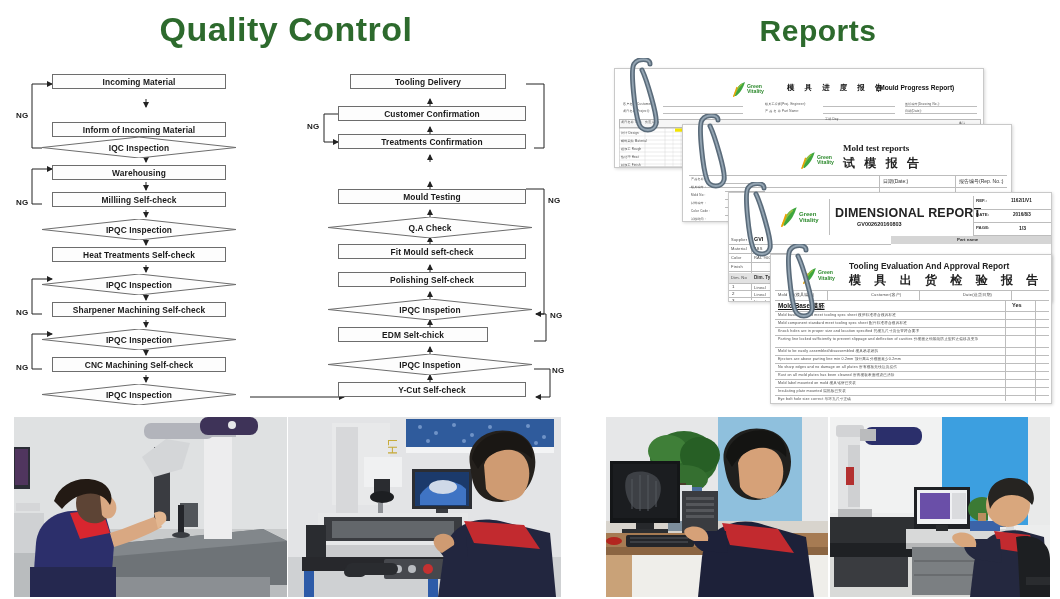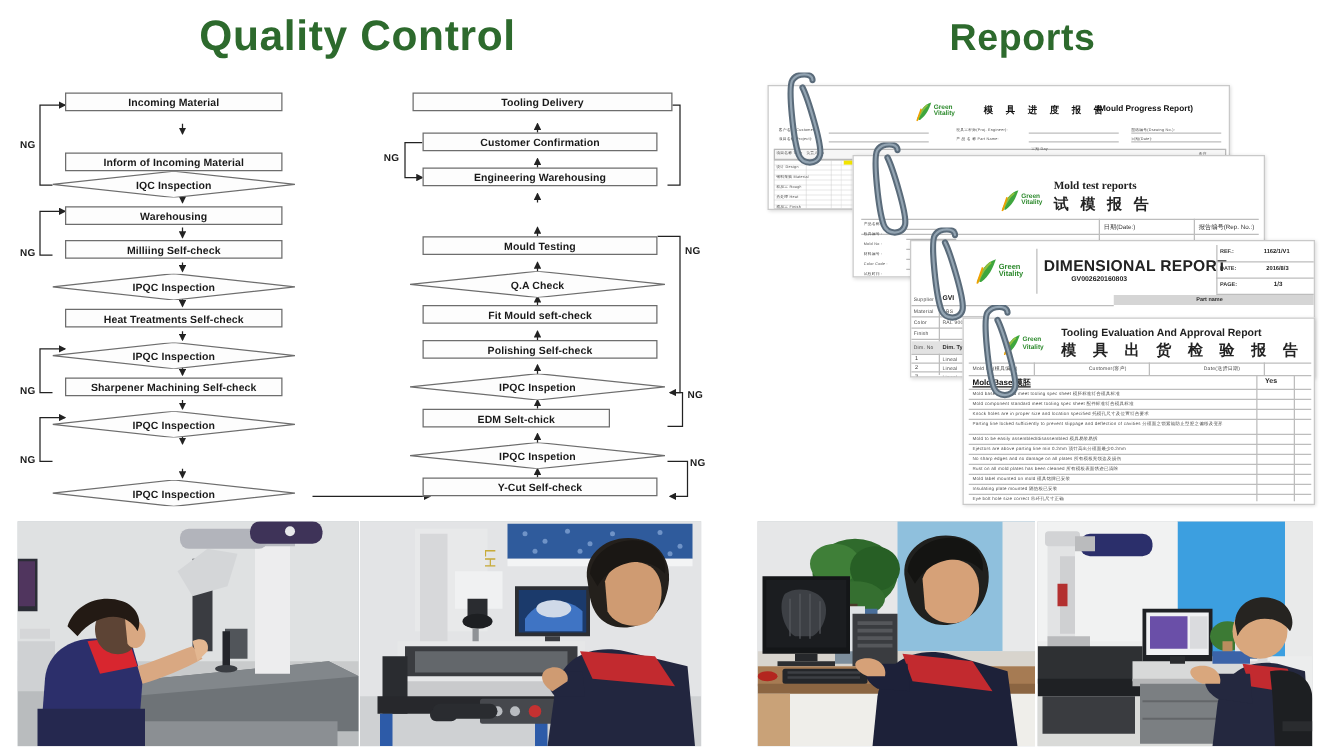--- a/index.html
+++ b/index.html
@@ -195,35 +195,38 @@
     </div>
     <div class="fc-node" style="left:38px; top:236px; width:174px; height:15px;">
       <span>Sharpener Machining Self-check</span>
     </div>
     <div class="fc-diamond" style="left:28px; top:263px; width:194px; height:21px;">
       <svg class="dshape" viewBox="0 0 194 21" preserveAspectRatio="none">
         <polygon points="0,10.5 97,0 194,10.5 97,21" fill="#fdfdfd" stroke="#6d6d6d" stroke-width="1"></polygon>
       </svg>
       <span>IPQC Inspection</span>
     </div>
+    <div class="fc-node" style="left:38px; top:291px; width:174px; height:15px;">
+      <span>CNC Machining Self-check</span>
+    </div>
     <div class="fc-diamond" style="left:28px; top:318px; width:194px; height:21px;">
       <svg class="dshape" viewBox="0 0 194 21" preserveAspectRatio="none">
         <polygon points="0,10.5 97,0 194,10.5 97,21" fill="#fdfdfd" stroke="#6d6d6d" stroke-width="1"></polygon>
       </svg>
       <span>IPQC Inspection</span>
     </div>
 
-    <div class="fc-node" style="left:316px; top:8px; width:208px; height:15px;align-items:center;">
+    <div class="fc-node" style="left:336px; top:8px; width:156px; height:15px;align-items:center;">
       <span>Tooling Delivery</span>
     </div>
     <div class="fc-node" style="left:324px; top:40px; width:188px; height:15px;">
       <span>Customer Confirmation</span>
     </div>
     <div class="fc-node" style="left:324px; top:68px; width:188px; height:15px;">
-      <span>Engineering Warehousing</span>
+      <span>Treatments Confirmation</span>
     </div>
     <div class="fc-node" style="left:324px; top:123px; width:188px; height:15px;">
       <span>Mould Testing</span>
     </div>
     <div class="fc-diamond" style="left:314px; top:151px; width:204px; height:21px;">
       <svg class="dshape" viewBox="0 0 204 21" preserveAspectRatio="none">
         <polygon points="0,10.5 102,0 204,10.5 102,21" fill="#fdfdfd" stroke="#6d6d6d" stroke-width="1"></polygon>
       </svg>
       <span>Q.A Check</span>
     </div>

